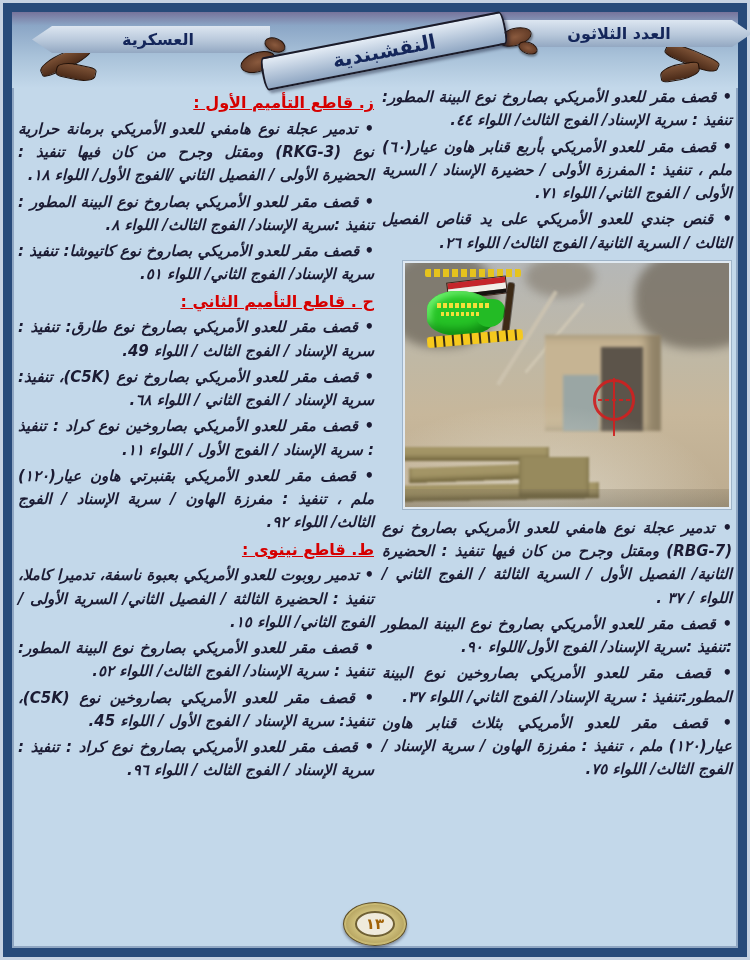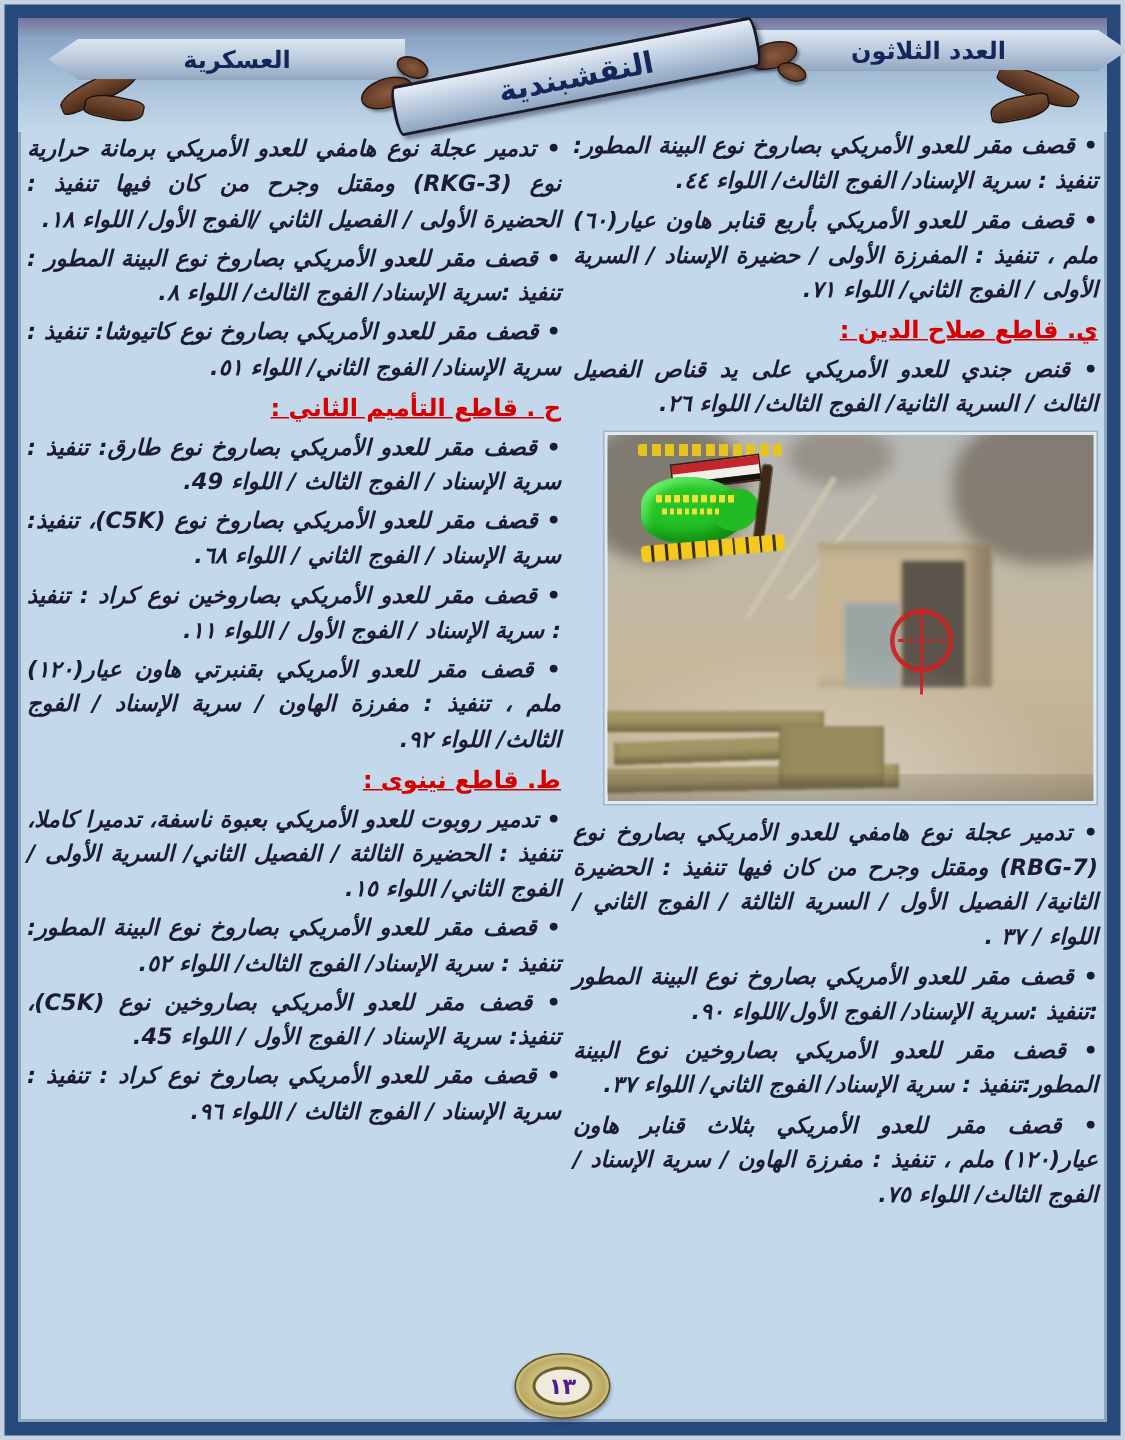--- a/index.html
+++ b/index.html
@@ -91,21 +91,21 @@
   
   .medallion{
     position:absolute; left:343px; top:902px; width:64px; height:44px;
     background:radial-gradient(#ddd08b 30%, #a5914f 85%); border:1px solid #5c4d27; border-radius:50%;
     display:flex; align-items:center; justify-content:center;
     box-shadow:0 2px 3px rgba(20,20,40,.4), inset 0 0 0 2px #c9ba74;
   }
   .medallion-inner{
     width:40px; height:26px; background:#efeadb; border:2px solid #6f6034; border-radius:50%;
     display:flex; align-items:center; justify-content:center;
-    color:#4c1d95; font-weight:bold; font-size:15px;
+    color:#a16207; font-weight:bold; font-size:15px;
   }
 </style>
 </head>
 <body>
 
 <div class="page">
 
   <div class="header-band">
     <div class="curl c-left1"></div>
     <div class="curl c-left2"></div>
@@ -123,40 +123,40 @@
     <div class="knot k2"></div>
     <div class="knot k3"></div>
     <div class="knot k4"></div>
 
     <div class="ribbon-center">
       <span>النقشبندية</span>
     </div>
   </div>
 
   <div class="col col-left">
+      <div class="red-heading">ز. قاطع التأميم الأول :</div>
       <div class="item">• تدمير عجلة نوع هامفي للعدو الأمريكي برمانة حرارية نوع (RKG-3) ومقتل وجرح من كان فيها تنفيذ : الحضيرة الأولى / الفصيل الثاني /الفوج الأول/ اللواء ١٨.</div>
       <div class="item">• قصف مقر للعدو الأمريكي بصاروخ نوع البينة المطور : تنفيذ :سرية الإسناد/ الفوج الثالث/ اللواء ٨.</div>
       <div class="item">• قصف مقر للعدو الأمريكي بصاروخ نوع كاتيوشا: تنفيذ : سرية الإسناد/ الفوج الثاني/ اللواء ٥١.</div>
       <div class="red-heading">ح . قاطع التأميم الثاني :</div>
       <div class="item">• قصف مقر للعدو الأمريكي بصاروخ نوع طارق: تنفيذ : سرية الإسناد / الفوج الثالث / اللواء 49.</div>
       <div class="item">• قصف مقر للعدو الأمريكي بصاروخ نوع (C5K)، تنفيذ: سرية الإسناد / الفوج الثاني / اللواء ٦٨.</div>
       <div class="item">• قصف مقر للعدو الأمريكي بصاروخين نوع كراد : تنفيذ : سرية الإسناد / الفوج الأول / اللواء ١١.</div>
       <div class="item">• قصف مقر للعدو الأمريكي بقنبرتي هاون عيار(١٢٠) ملم ، تنفيذ : مفرزة الهاون / سرية الإسناد / الفوج الثالث/ اللواء ٩٢.</div>
       <div class="red-heading">ط. قاطع نينوى :</div>
       <div class="item">• تدمير روبوت للعدو الأمريكي بعبوة ناسفة، تدميرا كاملا، تنفيذ : الحضيرة الثالثة / الفصيل الثاني/ السرية الأولى / الفوج الثاني/ اللواء ١٥.</div>
       <div class="item">• قصف مقر للعدو الأمريكي بصاروخ نوع البينة المطور: تنفيذ : سرية الإسناد/ الفوج الثالث/ اللواء ٥٢.</div>
       <div class="item">• قصف مقر للعدو الأمريكي بصاروخين نوع (C5K)، تنفيذ: سرية الإسناد / الفوج الأول / اللواء 45.</div>
       <div class="item">• قصف مقر للعدو الأمريكي بصاروخ نوع كراد : تنفيذ : سرية الإسناد / الفوج الثالث / اللواء ٩٦.</div>
     </div>
 
   <div class="col col-right">
     <div>
         <div class="item">• قصف مقر للعدو الأمريكي بصاروخ نوع البينة المطور: تنفيذ : سرية الإسناد/ الفوج الثالث/ اللواء ٤٤.</div>
         <div class="item">• قصف مقر للعدو الأمريكي بأربع قنابر هاون عيار(٦٠) ملم ، تنفيذ : المفرزة الأولى / حضيرة الإسناد / السرية الأولى / الفوج الثاني/ اللواء ٧١.</div>
-        <div class="red-heading">ي. قاطع صلاح الدين :</div>
         <div class="item">• قنص جندي للعدو الأمريكي على يد قناص الفصيل الثالث / السرية الثانية/ الفوج الثالث/ اللواء ٢٦.</div>
       </div>
 
     <div class="photo" title="لقطة منظار قنص لمبنى مع دائرة تصويب حمراء">
       <div class="blob tree1"></div>
       <div class="blob tree2"></div>
       <div class="blob tree3"></div>
       <div class="stair"></div>
       <div class="stair2"></div>
       <div class="building"></div>

